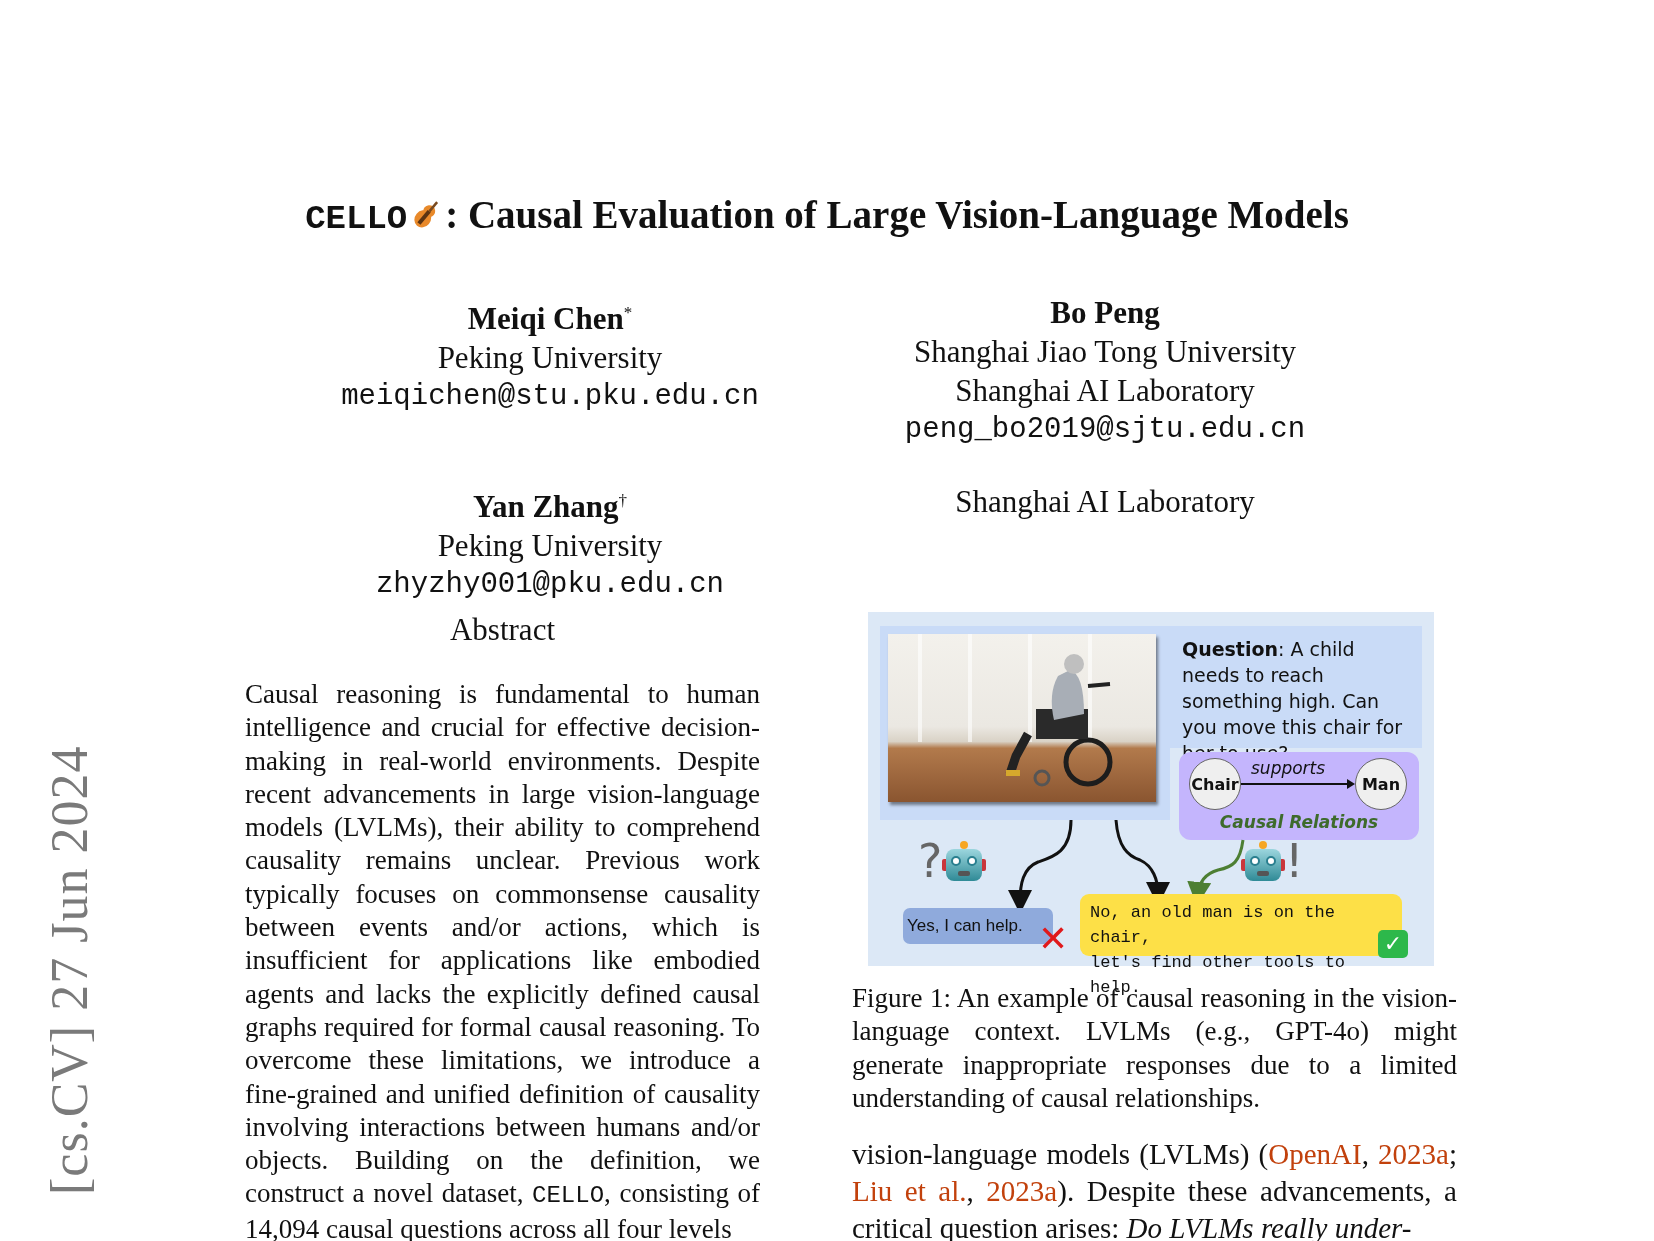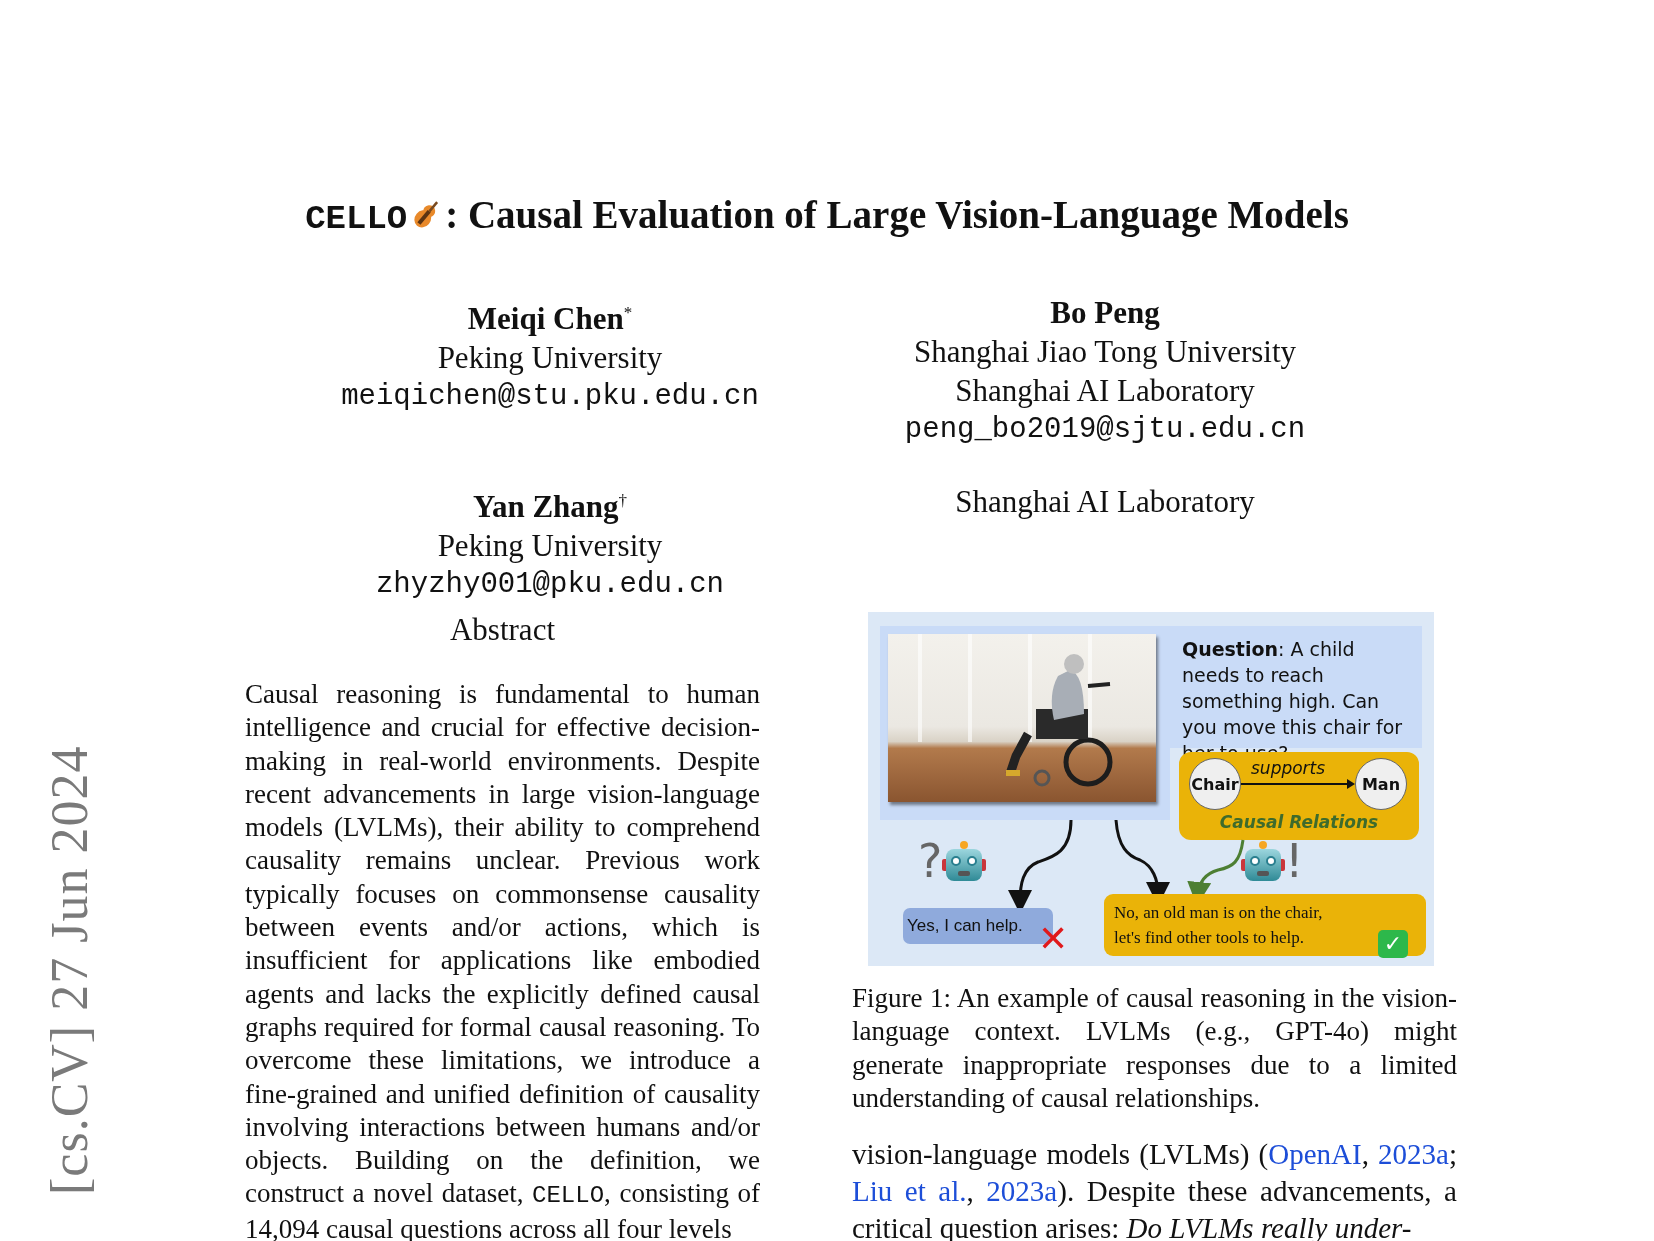--- a/index.html
+++ b/index.html
@@ -53,21 +53,21 @@
   }
   .photo .curtain { position: absolute; top: 0; width: 4px; height: 108px; background: rgba(255,255,255,0.6); }
   .q-panel {
     position: absolute; left: 302px; top: 14px; width: 252px; height: 122px; background: #c9dbf7;
     font-family: "DejaVu Sans", sans-serif; font-size: 19px; line-height: 26px; color: #111;
     padding: 10px 8px 0 12px; box-sizing: border-box;
   }
   .q-panel b { font-weight: bold; }
   .causal-box {
     position: absolute; left: 311px; top: 140px; width: 240px; height: 88px;
-    background: #eab308; border-radius: 12px;
+    background: #c4b5fd; border-radius: 12px;
   }
   .node {
     position: absolute; width: 52px; height: 52px; border-radius: 50%;
     background: #efefef; border: 1.5px solid #666; box-sizing: border-box;
     font-family: "DejaVu Sans", sans-serif; font-weight: bold; font-size: 16px;
     display: flex; align-items: center; justify-content: center;
   }
   .node.chair { left: 10px; top: 6px; }
   .node.man { left: 176px; top: 6px; }
   .edge { position: absolute; left: 62px; top: 31px; width: 110px; height: 2px; background: #111; }
@@ -93,38 +93,38 @@
   .robot .ear-r { position: absolute; right: 0; top: 18px; width: 6px; height: 12px; background: #c9363b; border-radius: 2px; }
   .robot .ant { position: absolute; left: 18px; top: 0; width: 8px; height: 8px; background: #f6a623; border-radius: 50%; }
   .robot .eye-l, .robot .eye-r { position: absolute; top: 15px; width: 10px; height: 10px; border-radius: 50%; background: #fff; border: 2px solid #2a7f8f; box-sizing: border-box; }
   .robot .eye-l { left: 9px; } .robot .eye-r { left: 25px; }
   .robot .mouth { position: absolute; left: 16px; top: 30px; width: 12px; height: 5px; background: #555; border-radius: 2px; }
   .ans-no {
     position: absolute; left: 35px; top: 296px; width: 150px; height: 36px; background: #8faadc; border-radius: 7px;
     font-family: Liberation Sans, sans-serif; font-size: 17px; line-height: 36px; padding-left: 4px; box-sizing: border-box;
   }
   .ans-yes {
-    position: absolute; left: 212px; top: 282px; width: 322px; height: 62px; background: #eab308; border-radius: 9px;
-    font-family: Liberation Serif, serif; font-size: 17px; line-height: 25px; padding: 6px 10px; box-sizing: border-box; margin-left: 24px;
+    position: absolute; left: 212px; top: 282px; width: 322px; height: 62px; background: #fde047; border-radius: 9px;
+    font-family: Liberation Mono, monospace; font-size: 17px; line-height: 25px; padding: 6px 10px; box-sizing: border-box;
   }
   .cross { position: absolute; left: 170px; top: 306px; font-size: 36px; color: #e0191b; font-family: "DejaVu Sans", sans-serif; font-weight: bold; }
   .check {
     position: absolute; left: 510px; top: 318px; width: 30px; height: 28px; background: #2db84b; border-radius: 5px;
     color: #fff; font-size: 22px; text-align: center; line-height: 28px; font-family: "DejaVu Sans", sans-serif; font-weight: bold;
   }
   .arrows { position: absolute; left: 0; top: 0; }
   .caption {
     position: absolute; left: 852px; top: 982px; width: 605px;
     font-size: 27px; line-height: 33.3px; text-align: justify;
   }
   .body-text {
     position: absolute; left: 852px; top: 1136px; width: 605px;
     font-size: 29px; line-height: 37px; text-align: justify;
   }
-  .cite { color: #1d4ed8; }
+  .cite { color: #c2410c; }
 </style>
 </head>
 <body>
 
 <div class="arxiv-stamp">[cs.CV]  27 Jun 2024</div>
 
 <div class="title">
   <span class="mono">CELLO</span><span class="cello-icon"><svg width="34" height="34" viewBox="0 0 34 34">
         <g transform="rotate(40 17 17)">
           <ellipse cx="17" cy="22" rx="8" ry="9" fill="#e8892a"></ellipse>

